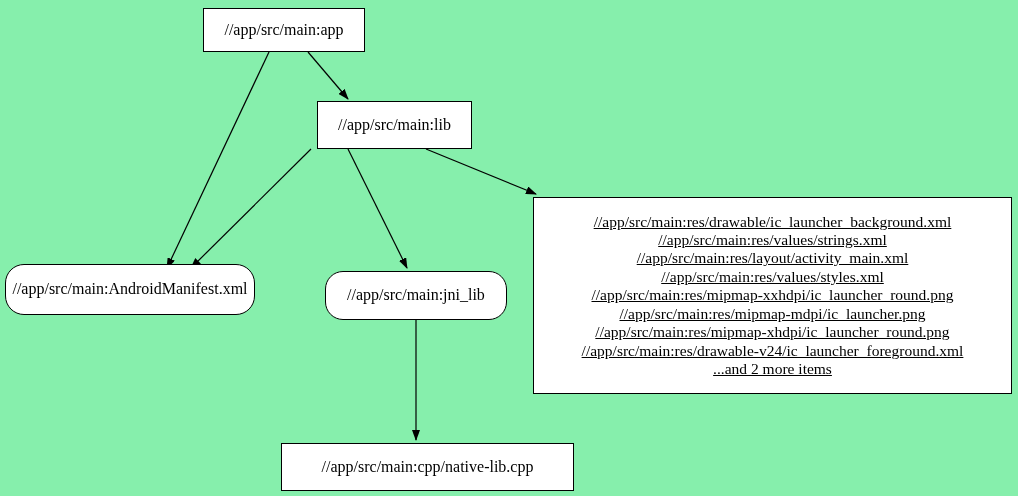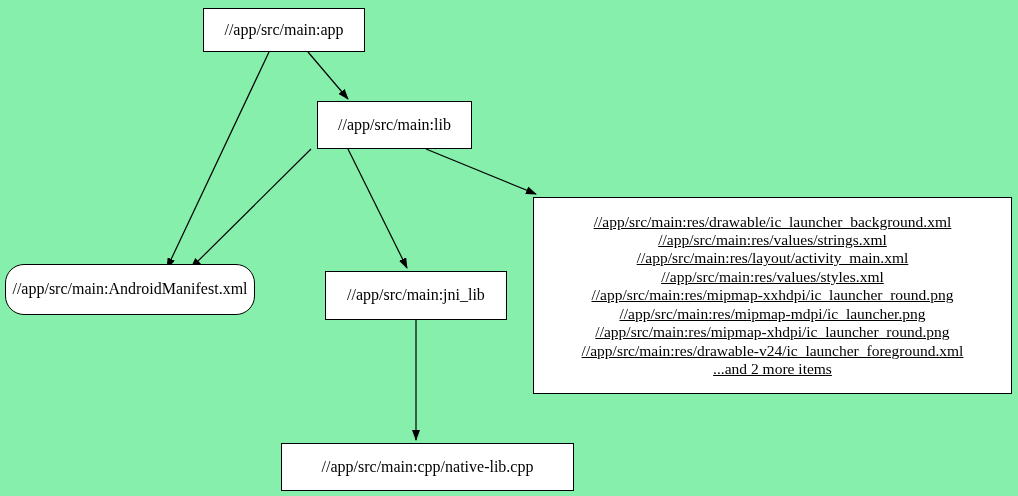--- a/index.html
+++ b/index.html
@@ -36,21 +36,21 @@
     line-height: 18.4px;
     white-space: nowrap;
   }
   .node.multiline {
     flex-direction: column;
     font-size: 15.5px;
   }
   .node-app       { left: 203px; top: 8px;   width: 162px; height: 44px; }
   .node-lib       { left: 302px; top: 101px; width: 155px; height: 48px; margin-left: 15px; }
   .node-manifest  { left: 5px;   top: 264px; width: 250px; height: 51px; border-radius: 19px; }
-  .node-jnilib    { left: 325px; top: 271px; width: 182px; height: 49px; }
+  .node-jnilib    { left: 325px; top: 271px; width: 182px; height: 49px; border-radius: 18px; }
   .node-resources { left: 533px; top: 197px; width: 479px; height: 197px; text-decoration: underline; }
   .node-cpp       { left: 281px; top: 443px; width: 293px; height: 48px; }
   .res-line {
     display: block;
   }
 </style>
 </head>
 <body>
 
 <div id="canvas">

